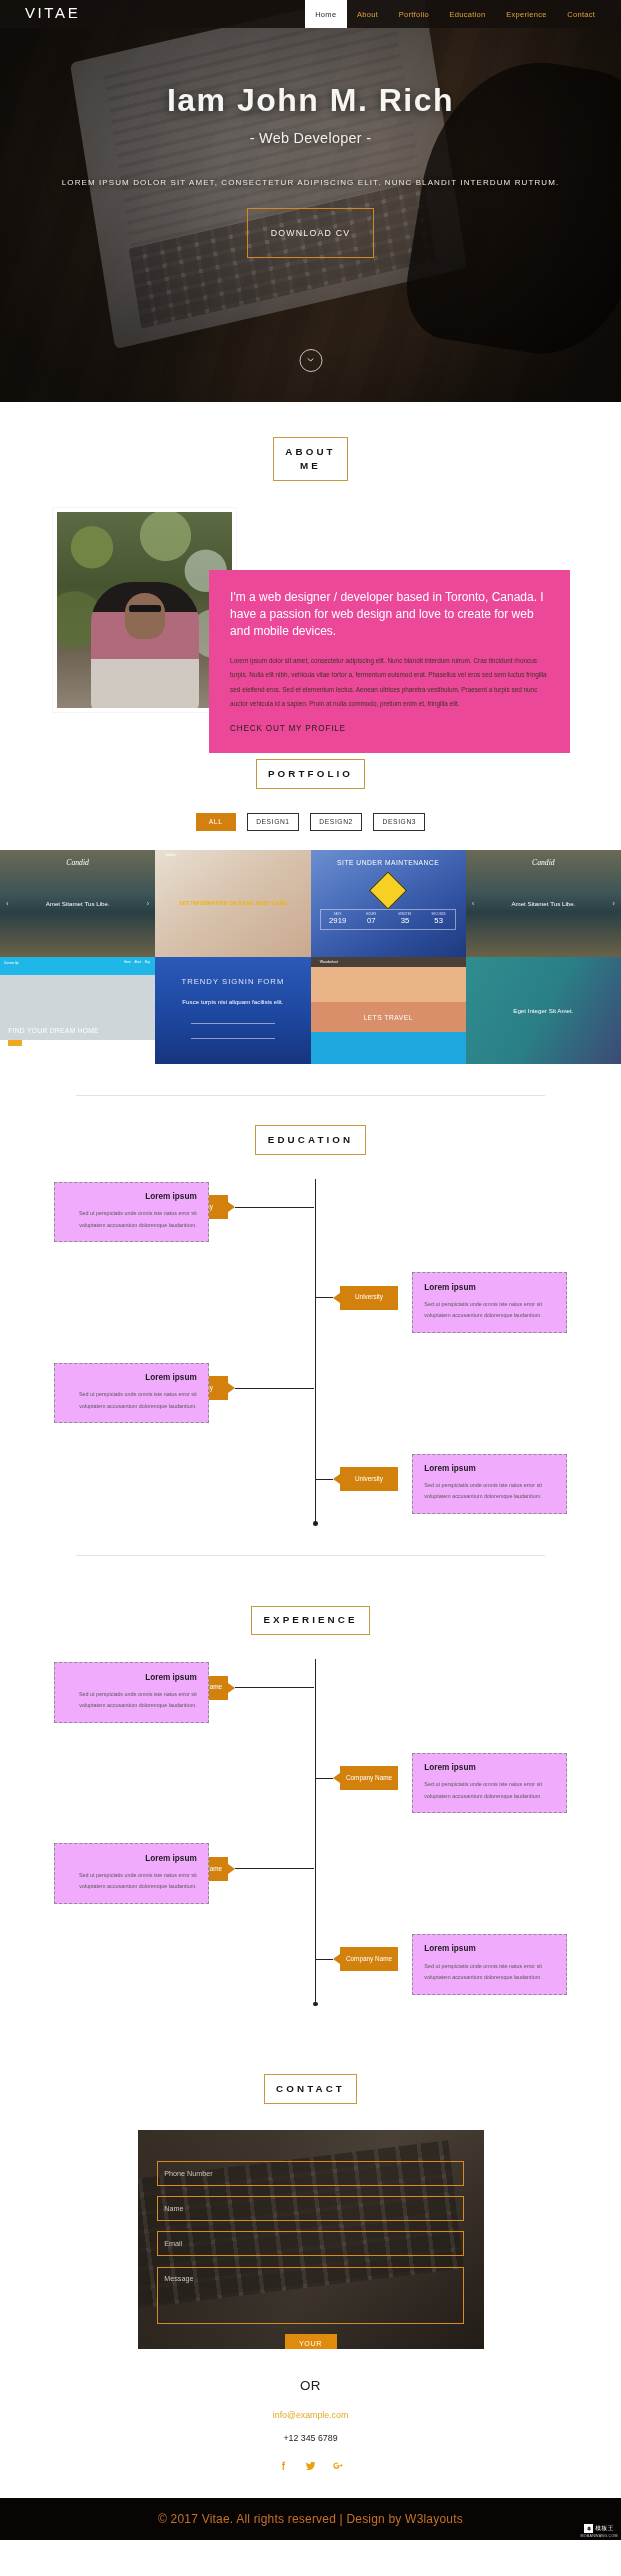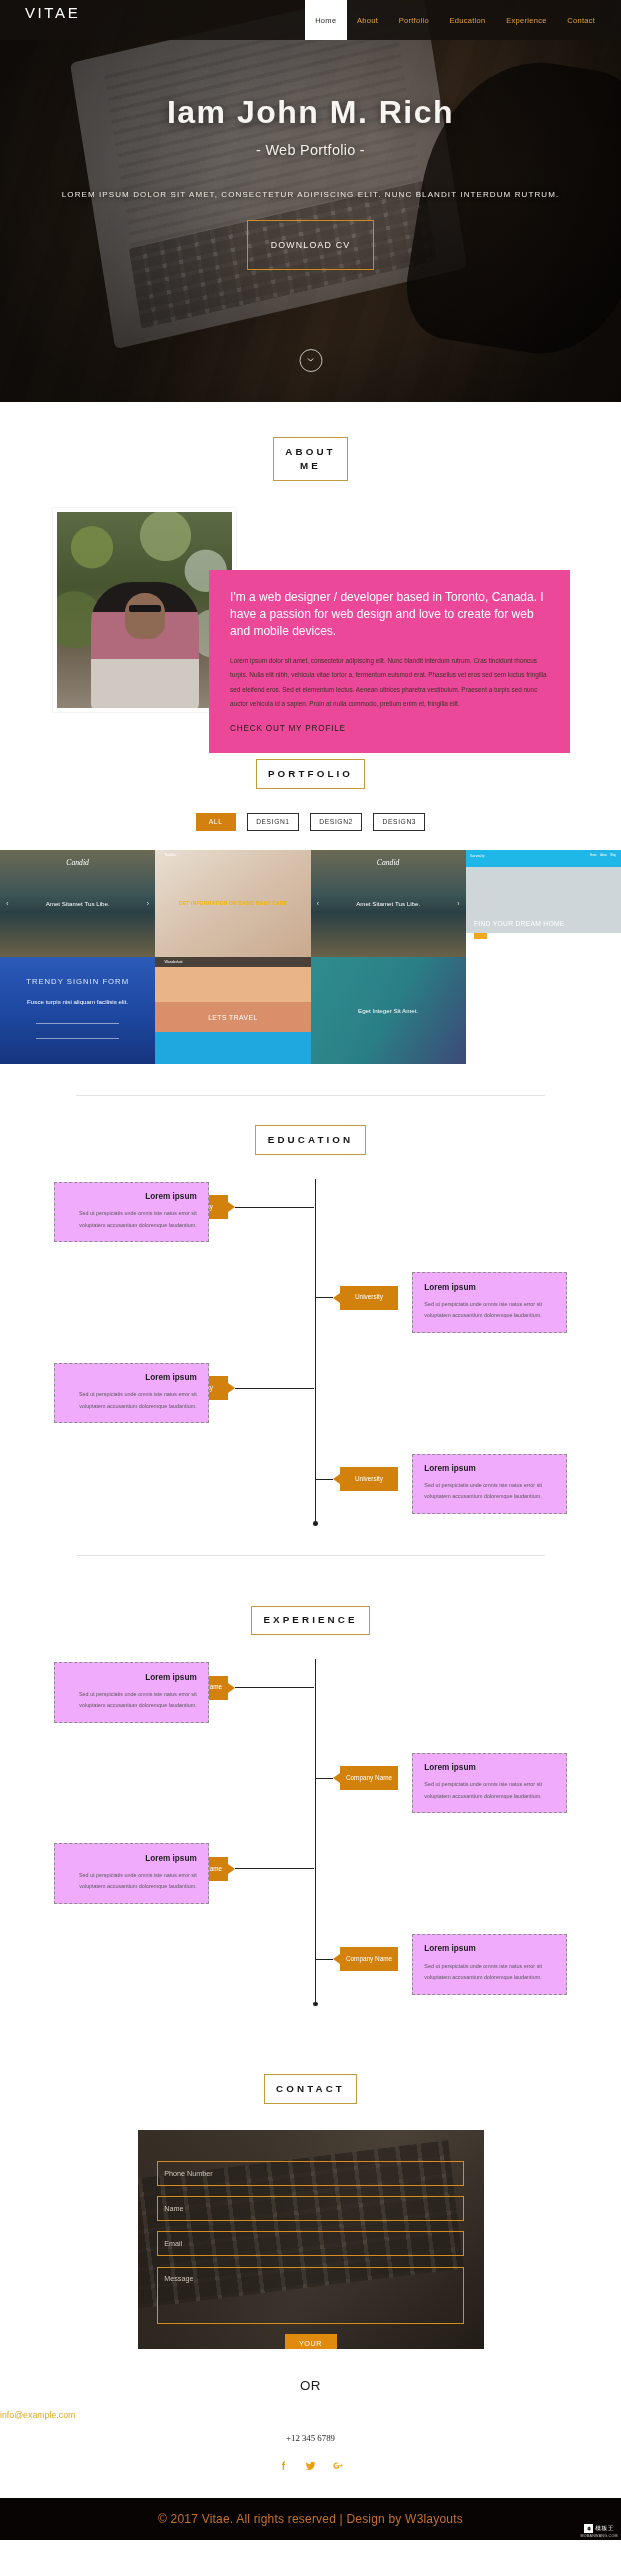--- a/index.html
+++ b/index.html
@@ -67,21 +67,21 @@
     opacity: .85;
   }
   .hero-vignette {
     position: absolute; inset: 0;
     background: radial-gradient(ellipse at 50% 45%, rgba(0,0,0,0) 20%, rgba(0,0,0,.55) 85%);
   }
 
   .navbar {
     position: relative;
     z-index: 10;
-    height: 40px;
+    height: 28px;
     background: rgba(20,16,12,.88);
     display: flex;
     align-items: stretch;
     justify-content: space-between;
   }
   .brand {
     color: #fff;
     font-size: 15px;
     letter-spacing: 2.6px;
     font-weight: 400;
@@ -529,32 +529,32 @@
 
   .or-text {
     text-align: center;
     font-size: 13.4px;
     color: #1d1d1d;
     margin-top: 29px;
     letter-spacing: 0.5px;
   }
   .contact-email {
     display: block;
+    text-align: center;
     color: #e0a81f;
     font-size: 8.8px;
     margin-top: 17.5px;
     text-decoration: none;
     cursor: pointer;
   }
   .contact-phone {
     text-align: center;
     font-size: 8.8px;
     color: #1d1d1d;
     margin-top: 12.4px;
-    font-family: Liberation Serif, serif;
   }
   .socials {
     display: flex; justify-content: center; gap: 15.5px;
     margin-top: 17.5px; padding-bottom: 21.6px;
   }
   .soc {
     width: 11.3px; height: 11.3px;
     display: flex; align-items: center; justify-content: center;
     cursor: pointer;
   }
@@ -606,21 +606,21 @@
       <a class="nav-link">About</a>
       <a class="nav-link">Portfolio</a>
       <a class="nav-link">Education</a>
       <a class="nav-link">Experience</a>
       <a class="nav-link">Contact</a>
     </div>
   </nav>
 
   <div class="hero-content">
     <h1 class="hero-title">Iam John M. Rich</h1>
-    <div class="hero-sub">- Web Portfolio -</div>
+    <div class="hero-sub">- Web Developer -</div>
     <div class="hero-lead">LOREM IPSUM DOLOR SIT AMET, CONSECTETUR ADIPISCING ELIT. NUNC BLANDIT INTERDUM RUTRUM.</div>
     <button class="btn-cv">DOWNLOAD CV</button>
   </div>
 
   <div class="scroll-circle">
     <svg viewBox="0 0 24 24">
       <path d="M5 8 L12 15 L19 8" fill="none" stroke="#fff" stroke-width="2.6" stroke-linecap="round" stroke-linejoin="round"></path>
     </svg>
   </div>
 </section>
@@ -667,20 +667,42 @@
       <div class="thumb-arrow l">‹</div>
       <div class="thumb-arrow r">›</div>
       <div class="thumb-mid">Amet Sitamet Tus Libe.</div>
     </div>
 
     <div class="thumb t-baby">
       <div class="baby-head">Toddler</div>
       <div class="baby-cta">GET INFORMATION ON BASIC BABY CARE</div>
     </div>
 
+    <div class="thumb t-maint">
+      <div class="maint-title">SITE UNDER MAINTENANCE</div>
+      <div class="maint-sign"></div>
+      <div class="maint-counter">
+        <div>
+          <div class="l">DAYS</div>
+          <div class="n">2919</div>
+        </div>
+        <div>
+          <div class="l">HOURS</div>
+          <div class="n">07</div>
+        </div>
+        <div>
+          <div class="l">MINUTES</div>
+          <div class="n">35</div>
+        </div>
+        <div>
+          <div class="l">SECONDS</div>
+          <div class="n">53</div>
+        </div>
+      </div>
+    </div>
 
     <div class="thumb t-candid">
       <div class="thumb-candid-title">Candid</div>
       <div class="thumb-arrow l">‹</div>
       <div class="thumb-arrow r">›</div>
       <div class="thumb-mid">Amet Sitamet Tus Libe.</div>
     </div>
 
     <div class="thumb t-serenity">
       <div class="serenity-bar">Serenity</div>

